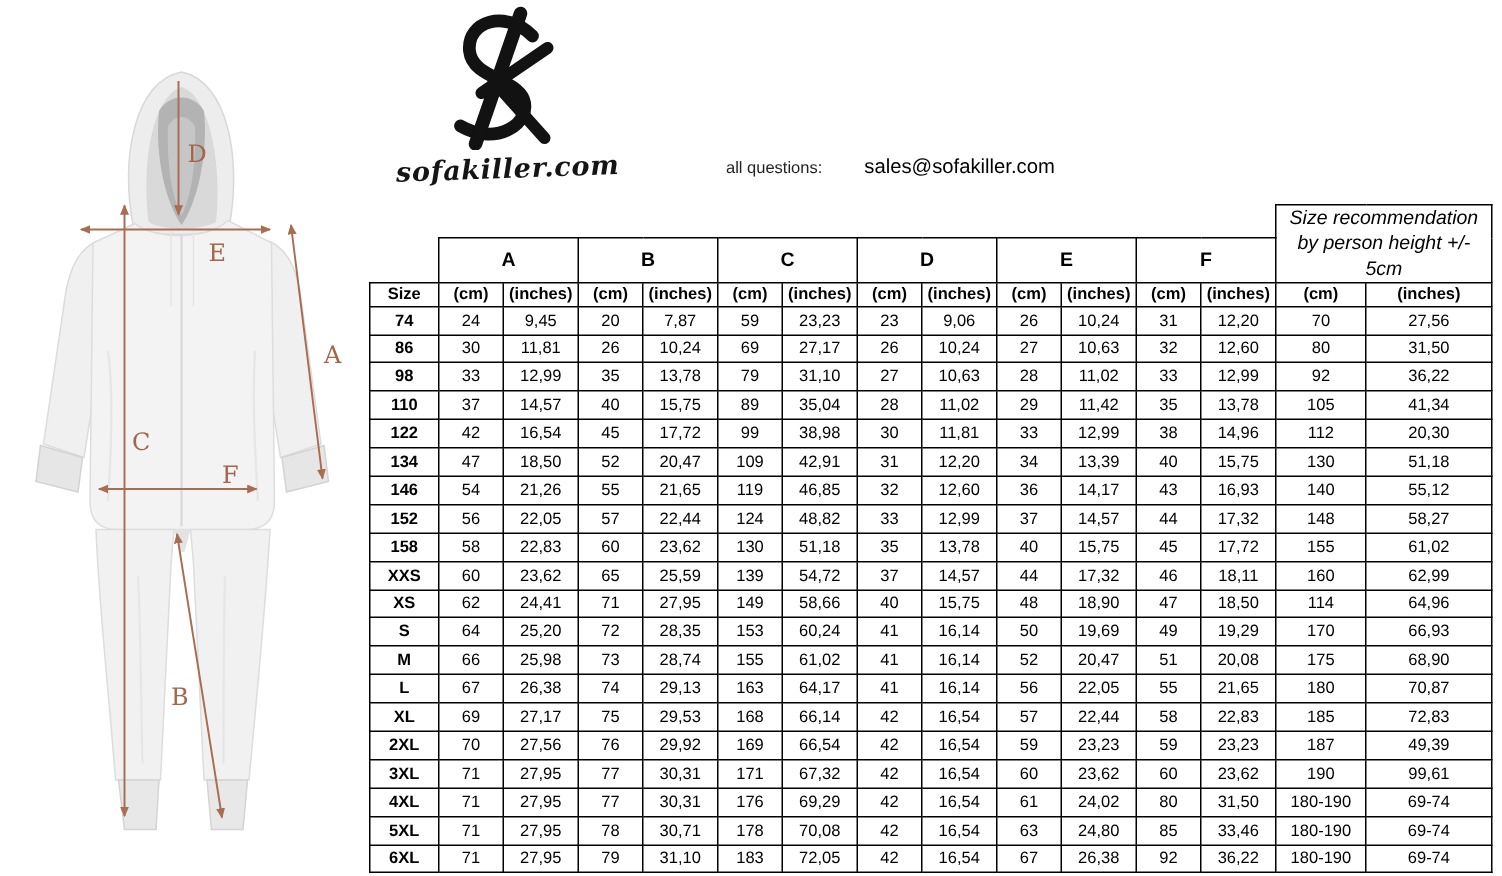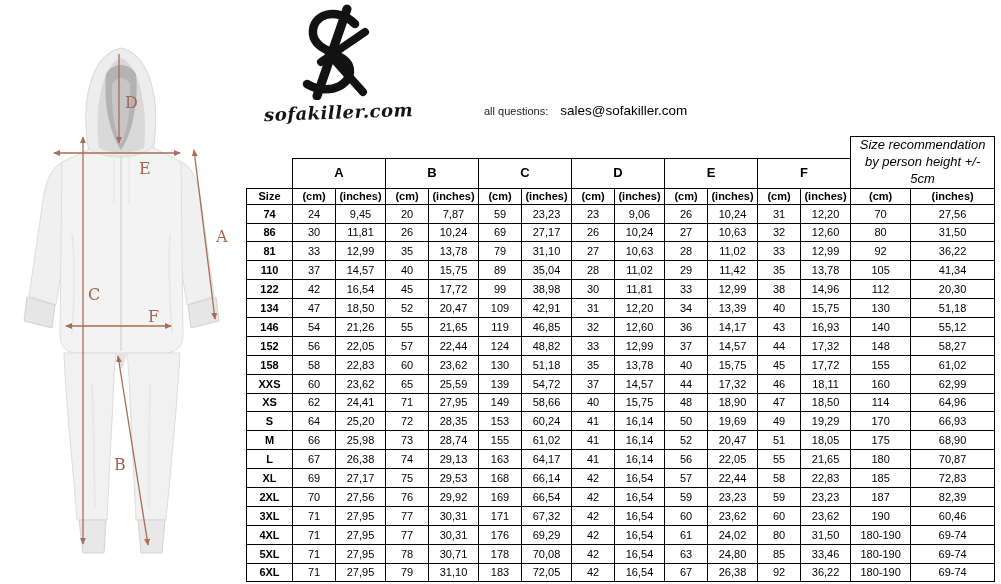--- a/index.html
+++ b/index.html
@@ -9,21 +9,21 @@
   
   #figure-wrap{position:absolute;left:2px;top:4px;width:242px;height:576px;}
 
   
   #brand{position:absolute;left:264px;top:4px;width:126px;text-align:center;}
   #brand .site{font-family:"DejaVu Serif","Liberation Serif",serif;
                font-style:italic;font-weight:bold;font-size:18px;color:#151515;
                transform:rotate(-2deg);letter-spacing:0.5px;margin-top:-2px;}
 
   
-  #contact{position:absolute;left:484px;top:103px;display:flex;align-items:baseline;gap:12px;}
+  #contact{position:absolute;left:484px;top:103px;display:flex;align-items:baseline;gap:28px;}
   #contact .q{font-size:11px;color:#222;}
   #contact .mail{font-size:13.5px;color:#000000;}
 
   
   #size-table{position:absolute;left:246px;top:136px;border-collapse:collapse;
               table-layout:fixed;width:748px;}
   #size-table td,#size-table th{border:1.5px solid #000;padding:0;text-align:center;
               vertical-align:middle;font-size:11px;line-height:1.1;background:#fff;}
   #size-table .ghost{border:none;background:transparent;}
   #size-table tr.r0{height:16px;}
@@ -197,21 +197,21 @@
           <td>26</td>
           <td>10,24</td>
           <td>27</td>
           <td>10,63</td>
           <td>32</td>
           <td>12,60</td>
           <td>80</td>
           <td>31,50</td>
         </tr>
         <tr>
-          <td>81</td>
+          <td>98</td>
           <td>33</td>
           <td>12,99</td>
           <td>35</td>
           <td>13,78</td>
           <td>79</td>
           <td>31,10</td>
           <td>27</td>
           <td>10,63</td>
           <td>28</td>
           <td>11,02</td>
@@ -379,21 +379,21 @@
           <td>25,98</td>
           <td>73</td>
           <td>28,74</td>
           <td>155</td>
           <td>61,02</td>
           <td>41</td>
           <td>16,14</td>
           <td>52</td>
           <td>20,47</td>
           <td>51</td>
-          <td>18,05</td>
+          <td>20,08</td>
           <td>175</td>
           <td>68,90</td>
         </tr>
         <tr>
           <td>L</td>
           <td>67</td>
           <td>26,38</td>
           <td>74</td>
           <td>29,13</td>
           <td>163</td>
@@ -432,38 +432,38 @@
           <td>29,92</td>
           <td>169</td>
           <td>66,54</td>
           <td>42</td>
           <td>16,54</td>
           <td>59</td>
           <td>23,23</td>
           <td>59</td>
           <td>23,23</td>
           <td>187</td>
-          <td>82,39</td>
+          <td>49,39</td>
         </tr>
         <tr>
           <td>3XL</td>
           <td>71</td>
           <td>27,95</td>
           <td>77</td>
           <td>30,31</td>
           <td>171</td>
           <td>67,32</td>
           <td>42</td>
           <td>16,54</td>
           <td>60</td>
           <td>23,62</td>
           <td>60</td>
           <td>23,62</td>
           <td>190</td>
-          <td>60,46</td>
+          <td>99,61</td>
         </tr>
         <tr>
           <td>4XL</td>
           <td>71</td>
           <td>27,95</td>
           <td>77</td>
           <td>30,31</td>
           <td>176</td>
           <td>69,29</td>
           <td>42</td>

